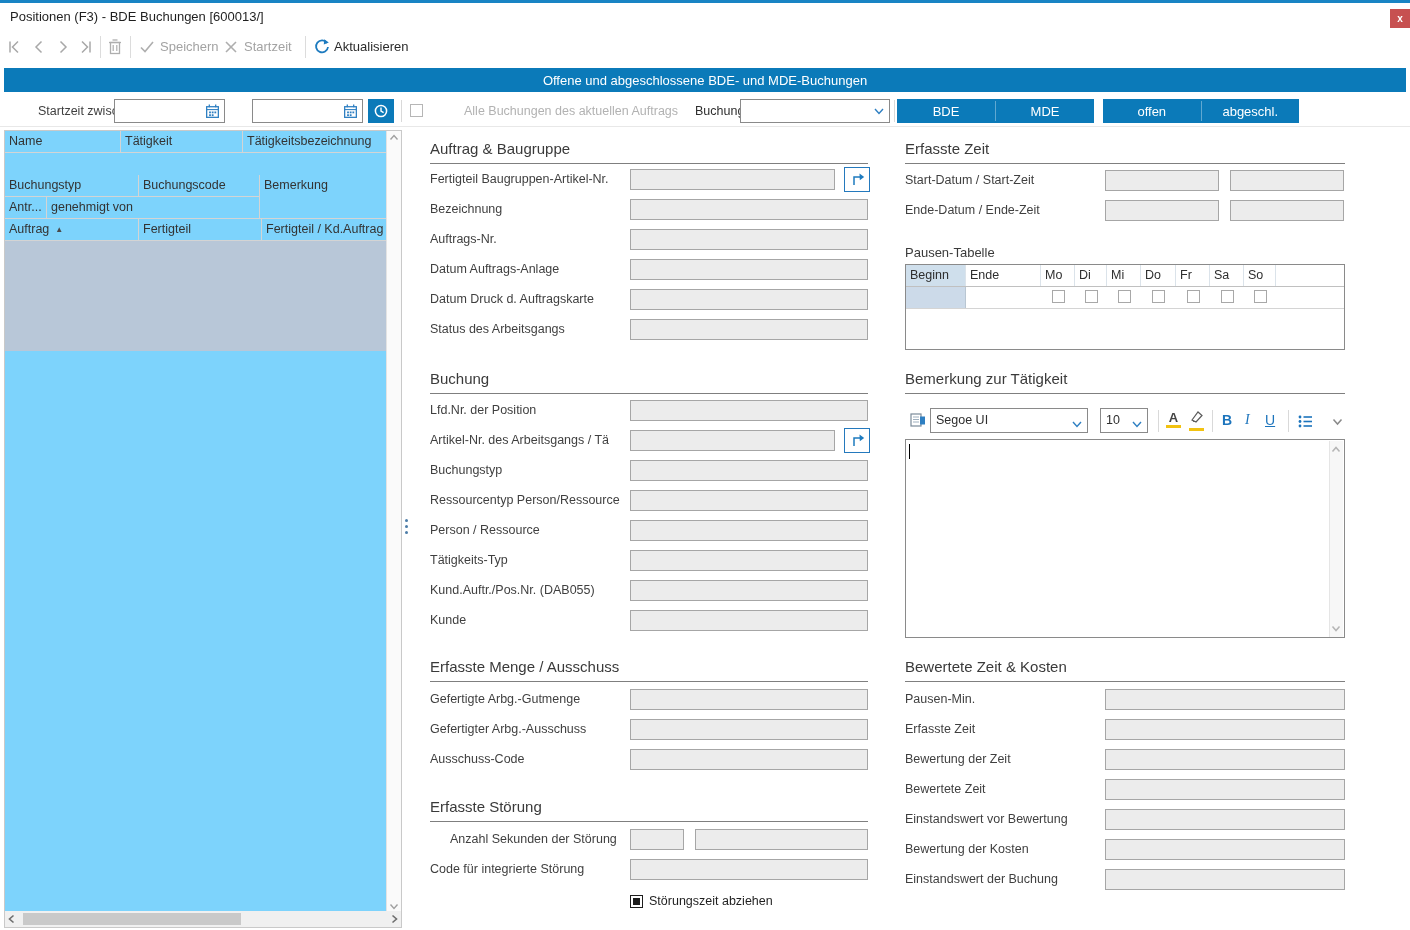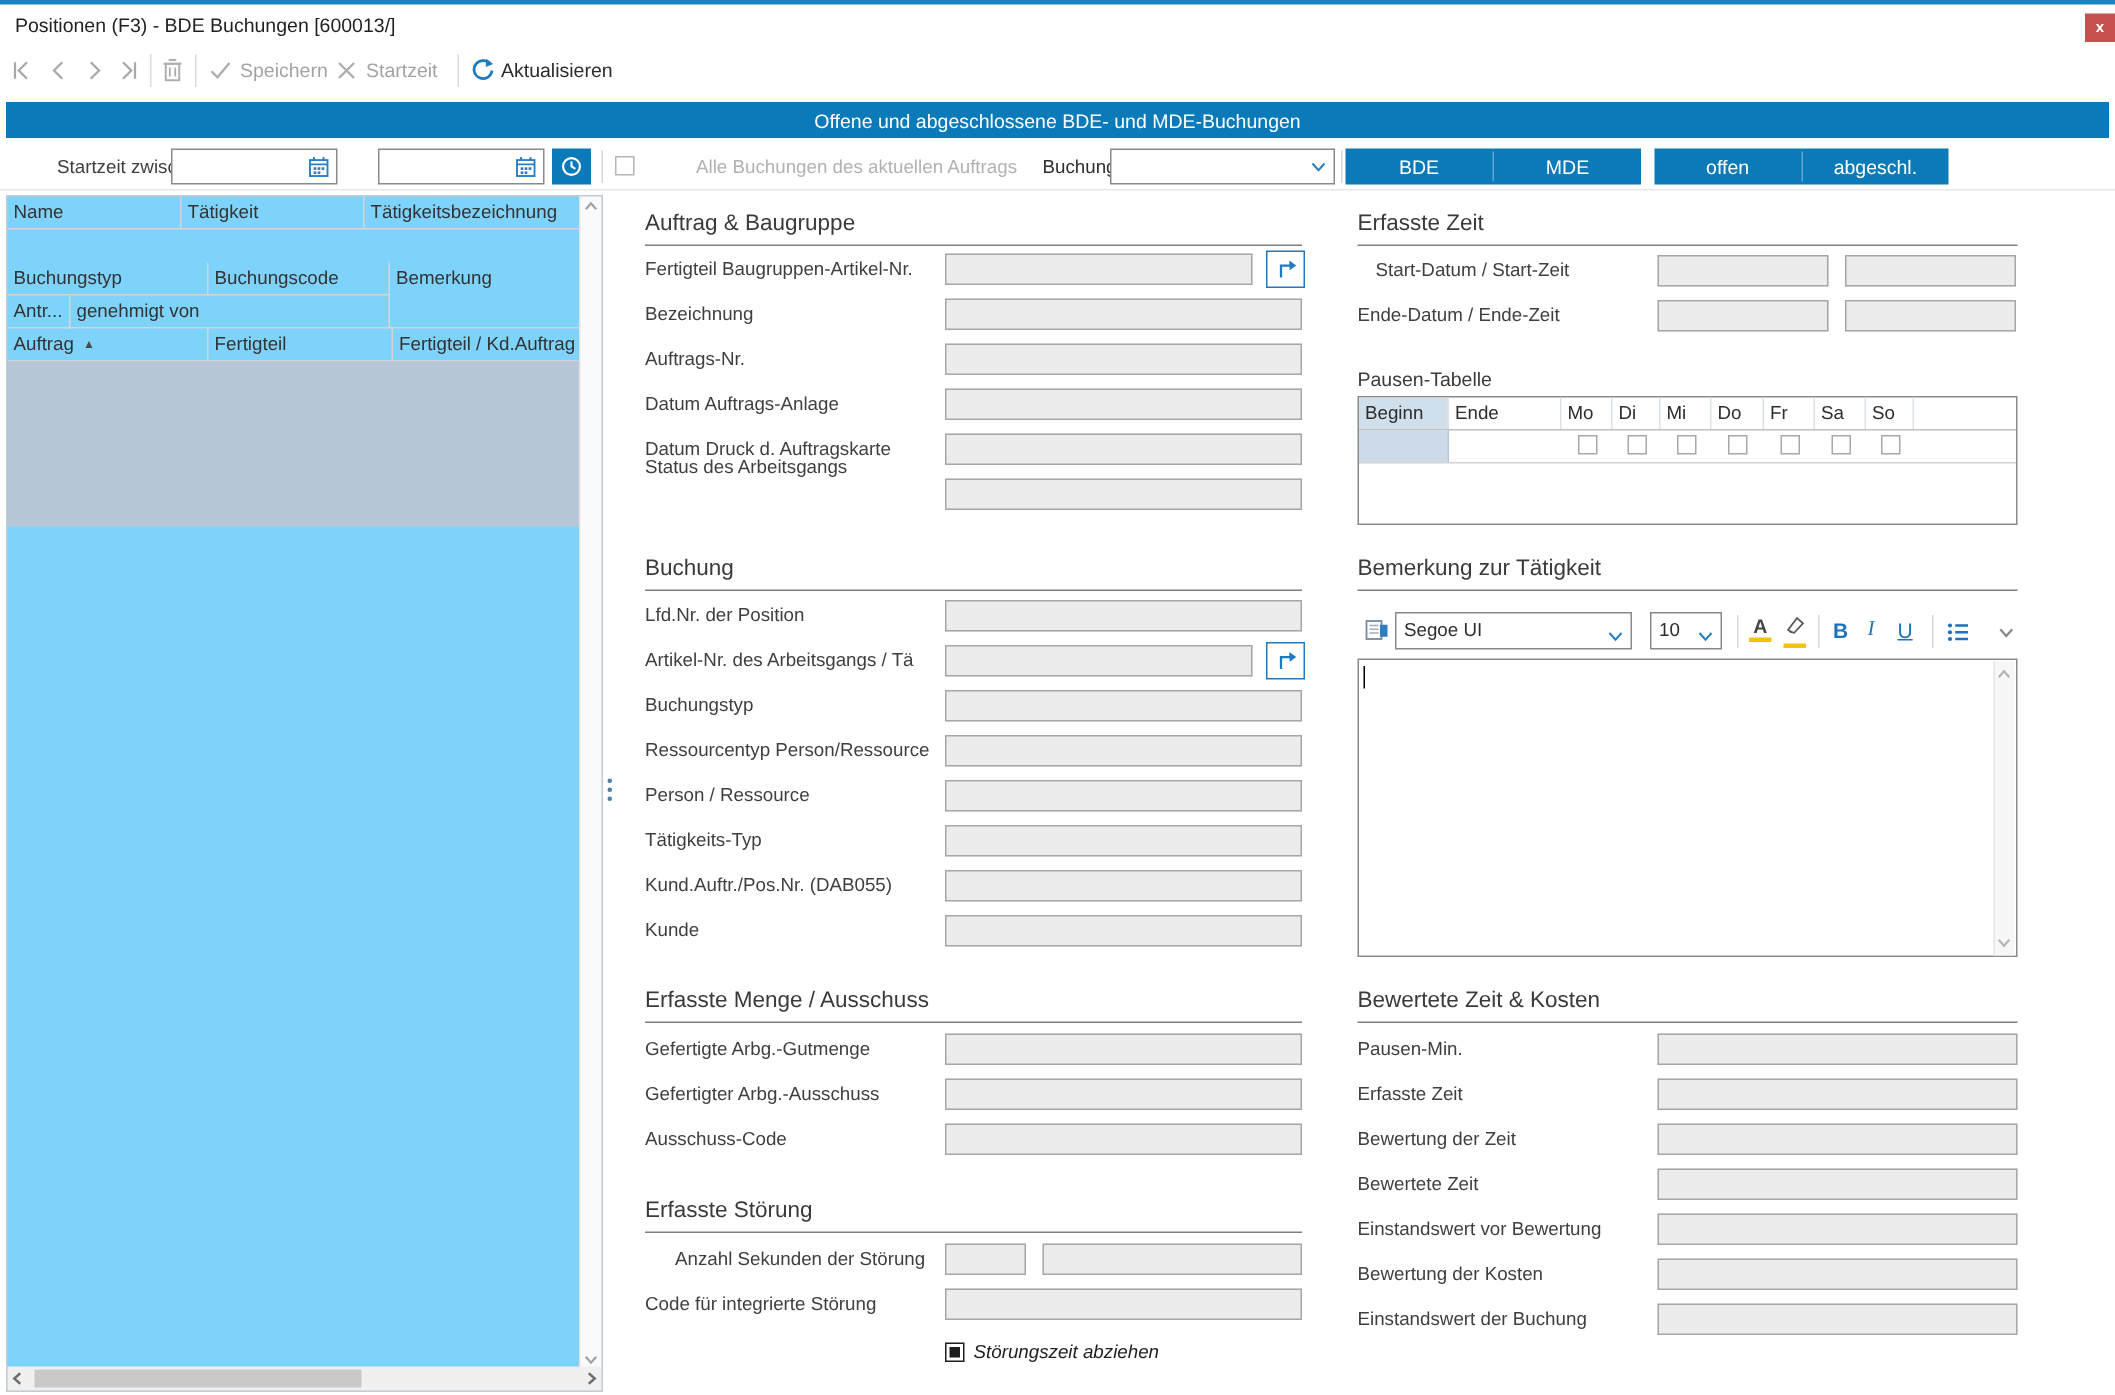--- a/index.html
+++ b/index.html
@@ -260,21 +260,21 @@
     </svg>
 </div>
 <div class="abs lbl" style="left:430px;top:199px;width:196px;">Bezeichnung</div>
 <div class="abs fld" style="left:630px;top:199px;width:238px;"></div>
 <div class="abs lbl" style="left:430px;top:229px;width:196px;">Auftrags-Nr.</div>
 <div class="abs fld" style="left:630px;top:229px;width:238px;"></div>
 <div class="abs lbl" style="left:430px;top:259px;width:196px;">Datum Auftrags-Anlage</div>
 <div class="abs fld" style="left:630px;top:259px;width:238px;"></div>
 <div class="abs lbl" style="left:430px;top:289px;width:196px;">Datum Druck d. Auftragskarte</div>
 <div class="abs fld" style="left:630px;top:289px;width:238px;"></div>
-<div class="abs lbl" style="left:430px;top:301px;width:196px;">Status des Arbeitsgangs</div>
+<div class="abs lbl" style="left:430px;top:319px;width:196px;">Status des Arbeitsgangs</div>
 <div class="abs fld" style="left:630px;top:319px;width:238px;"></div>
 
 <div class="abs sect" style="left:430px;top:370px;width:438px;">Buchung</div>
 <div class="abs lbl" style="left:430px;top:400px;width:196px;">Lfd.Nr. der Position</div>
 <div class="abs fld" style="left:630px;top:400px;width:238px;"></div>
 <div class="abs lbl" style="left:430px;top:430px;width:198px;">Artikel-Nr. des Arbeitsgangs / Tä</div>
 <div class="abs fld" style="left:630px;top:430px;width:205px;"></div>
 <div class="abs jumpbtn" style="left:844px;top:428px;">
   <svg width="17" height="17" viewBox="0 0 17 17">
       <polyline points="5,14 5,6 12,6" fill="none" stroke="#1e7bbf" stroke-width="1.5"></polyline>
@@ -304,24 +304,24 @@
 
 <div class="abs sect" style="left:430px;top:798px;width:438px;">Erfasste Störung</div>
 <div class="abs lbl" style="left:430px;top:829px;width:196px;margin-left:20px;">Anzahl Sekunden der Störung</div>
 <div class="abs fld" style="left:630px;top:829px;width:54px;"></div>
 <div class="abs fld" style="left:695px;top:829px;width:173px;"></div>
 <div class="abs lbl" style="left:430px;top:859px;width:196px;">Code für integrierte Störung</div>
 <div class="abs fld" style="left:630px;top:859px;width:238px;"></div>
 <div class="abs blackcb" style="left:630px;top:895px;">
     <span class="fill"></span>
   </div>
-<div class="abs lbl" style="left:649px;top:891px;width:200px;color:#1f1f1f;font-style:italic;">Störungszeit abziehen</div>
+<div class="abs lbl" style="left:649px;top:891px;width:200px;color:#1f1f1f;">Störungszeit abziehen</div>
 
 <div class="abs sect" style="left:905px;top:140px;width:440px;">Erfasste Zeit</div>
-<div class="abs lbl" style="left:905px;top:170px;width:195px;margin-left:12px;">Start-Datum / Start-Zeit</div>
+<div class="abs lbl" style="left:905px;top:170px;width:195px;">Start-Datum / Start-Zeit</div>
 <div class="abs fld" style="left:1105px;top:170px;width:114px;"></div>
 <div class="abs fld" style="left:1230px;top:170px;width:114px;"></div>
 <div class="abs lbl" style="left:905px;top:200px;width:195px;">Ende-Datum / Ende-Zeit</div>
 <div class="abs fld" style="left:1105px;top:200px;width:114px;"></div>
 <div class="abs fld" style="left:1230px;top:200px;width:114px;"></div>
 
 <div class="abs" style="left:905px;top:245px;font-size:13px;color:#3a3a3a;">Pausen-Tabelle</div>
 <div class="abs ptable" style="left:905px;top:264px;width:440px;height:86px;">
   <div class="prow" style="border-bottom:1px solid #c0c0c0;">
     <div class="pcell" style="width:60px;background:#cfdfec;">Beginn</div>

